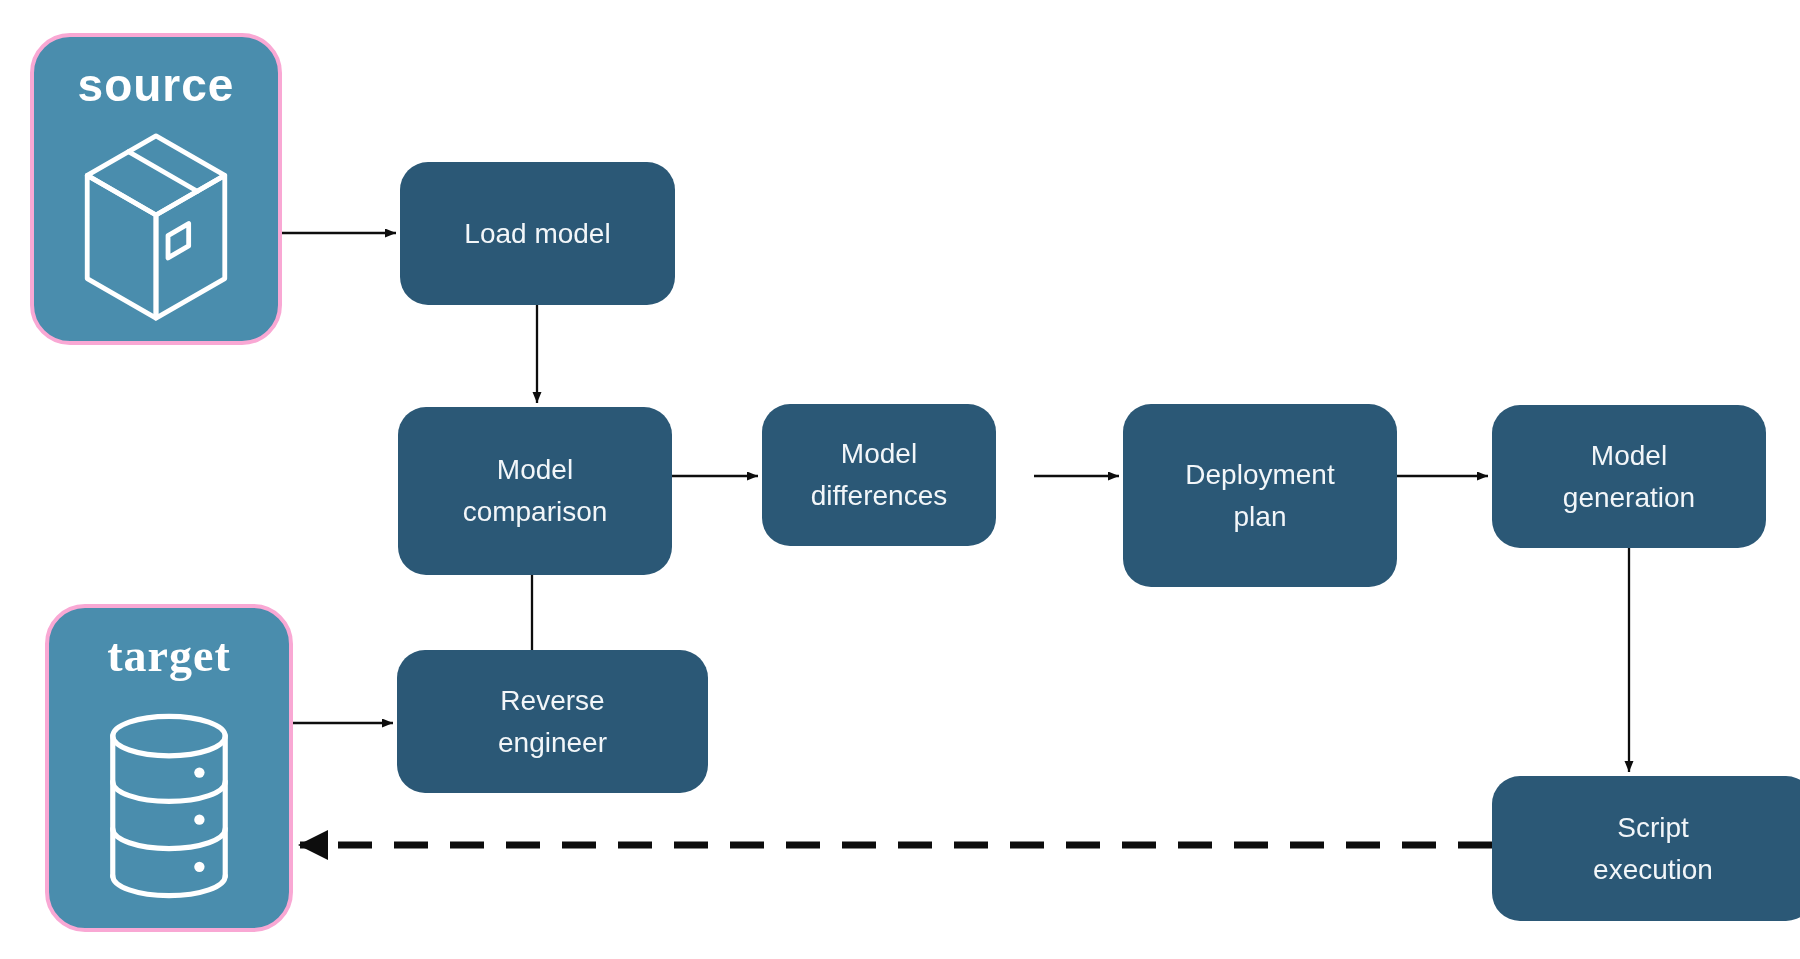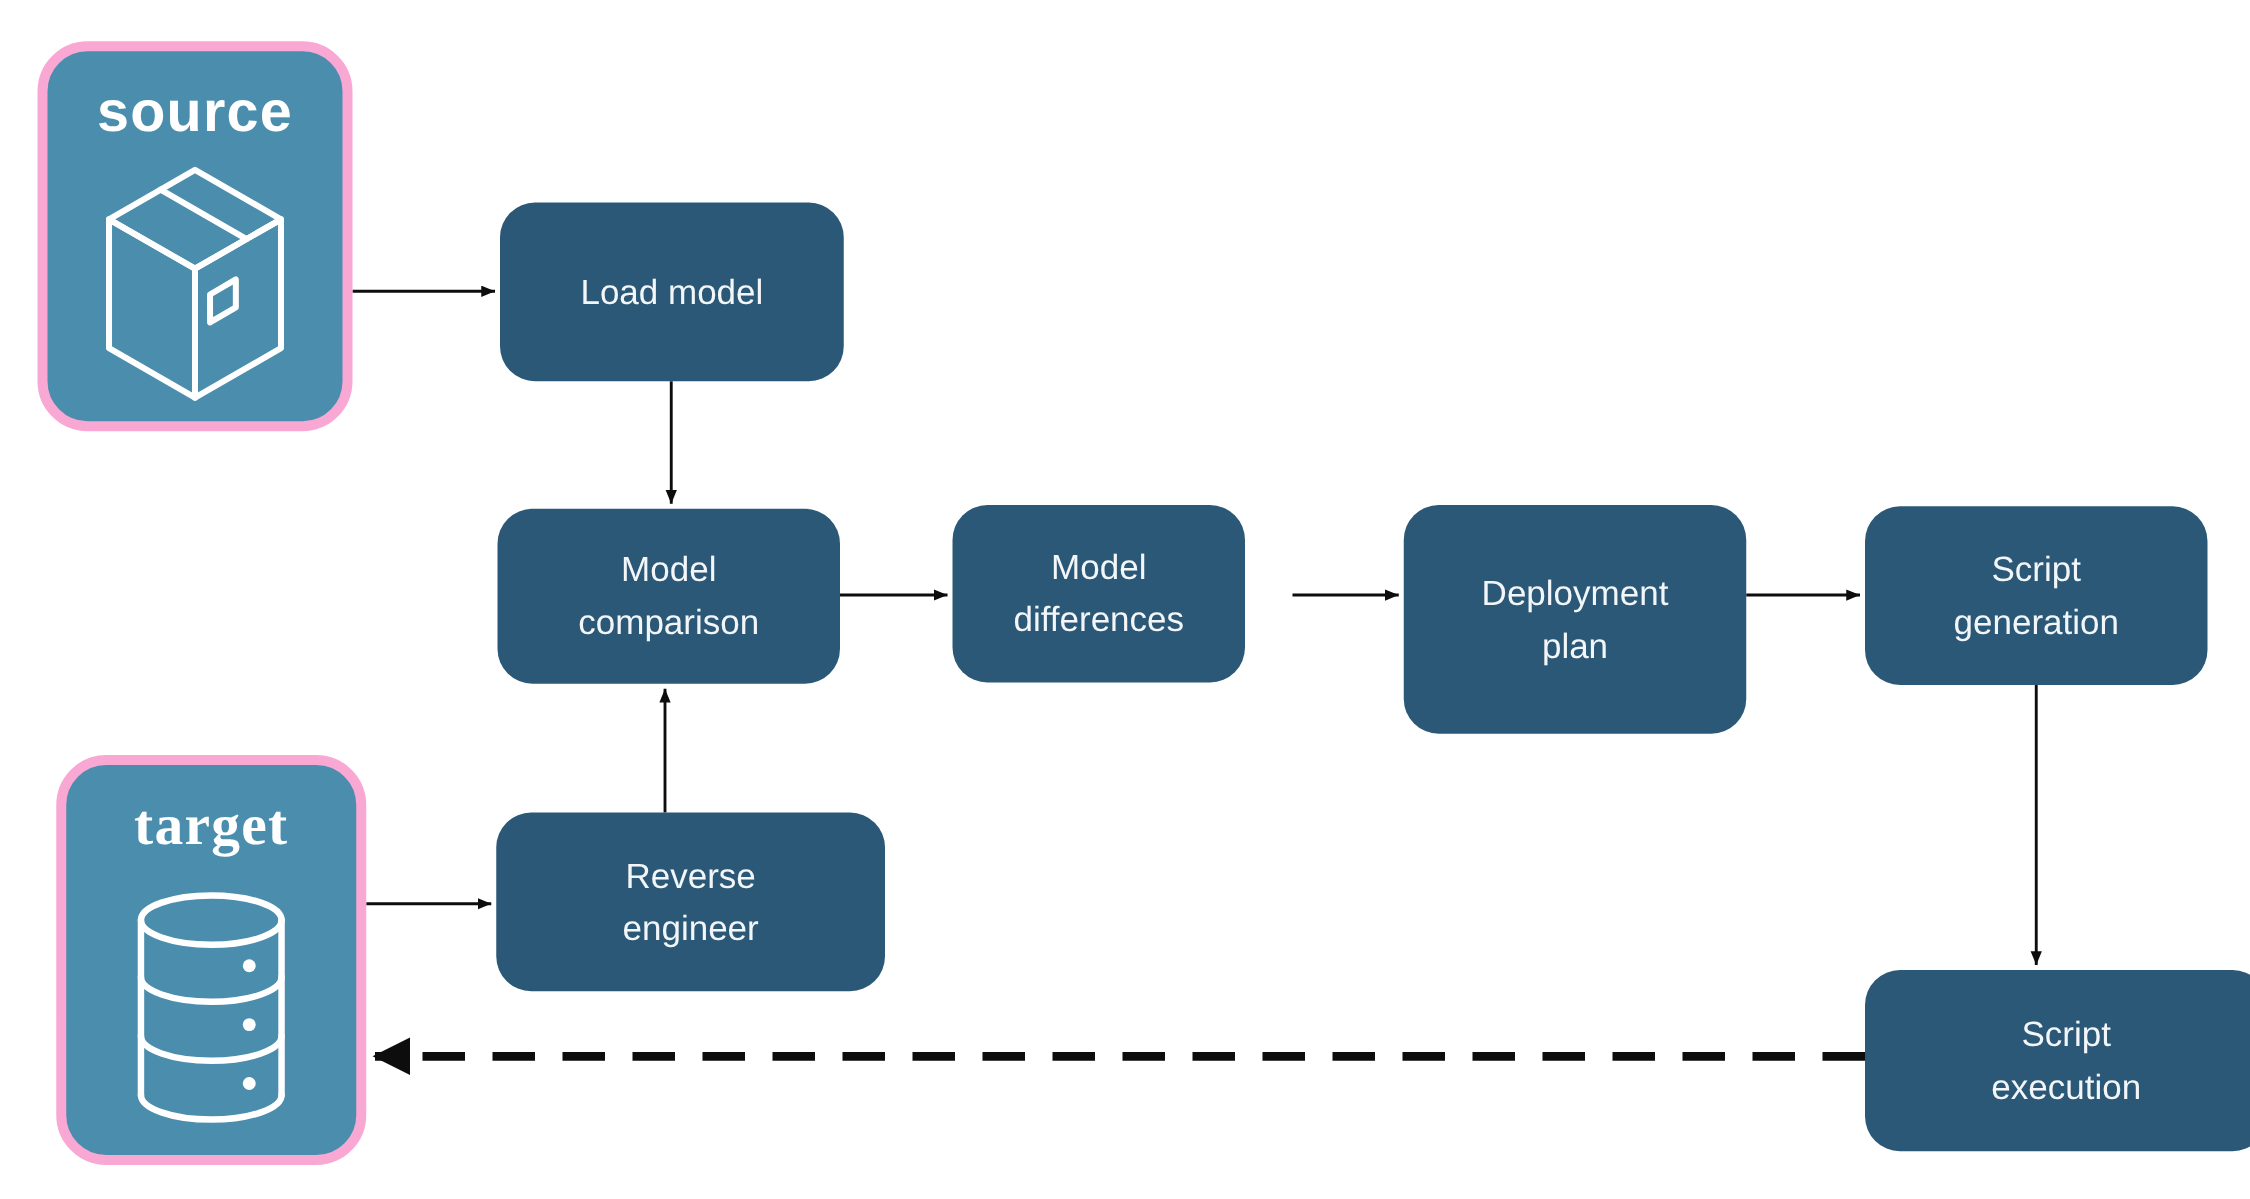--- a/index.html
+++ b/index.html
@@ -18,21 +18,21 @@
   .edge-layer {
     position: absolute;
     left: 0; top: 0;
     width: 1800px;
     height: 959px;
   }
   
   .endpoint {
     position: absolute;
     background: #4A8DAD;
-    border: 8px solid #f9a8d4;
+    border: 4px solid #f9a8d4;
     border-radius: 40px;
     box-sizing: border-box;
     display: flex;
     flex-direction: column;
     align-items: center;
   }
   .endpoint .ep-label {
     margin-top: 20px;
     font-size: 46px;
     font-weight: bold;
@@ -63,21 +63,21 @@
   }
   .node .node-label {
     max-width: 182px;
     text-align: center;
     color: #F2F6F9;
     font-size: 28px;
     line-height: 42px;
     font-weight: normal;
   }
   #node-load-model        { left: 400px;  top: 162px; width: 275px; height: 143px; }
-  #node-model-comparison  { left: 398px;  top: 407px; width: 274px; height: 140px; }
+  #node-model-comparison  { left: 398px;  top: 407px; width: 274px; height: 168px; }
   #node-model-differences { left: 762px;  top: 404px; width: 234px; height: 142px; }
   #node-deployment-plan   { left: 1123px; top: 404px; width: 274px; height: 183px; }
   #node-script-generation { left: 1492px; top: 405px; width: 274px; height: 143px; }
   #node-reverse-engineer  { left: 397px;  top: 650px; width: 311px; height: 143px; }
   #node-script-execution  { left: 1492px; top: 776px; width: 322px; height: 145px; }
 </style>
 </head>
 <body>
 
 <div class="stage">
@@ -151,21 +151,21 @@
 
   <div class="node" id="node-model-differences">
     <div class="node-label">Model differences</div>
   </div>
 
   <div class="node" id="node-deployment-plan">
     <div class="node-label">Deployment plan</div>
   </div>
 
   <div class="node" id="node-script-generation">
-    <div class="node-label">Script generation</div>
+    <div class="node-label">Model generation</div>
   </div>
 
   <div class="node" id="node-reverse-engineer">
     <div class="node-label">Reverse engineer</div>
   </div>
 
   <div class="node" id="node-script-execution">
     <div class="node-label">Script execution</div>
   </div>
 

